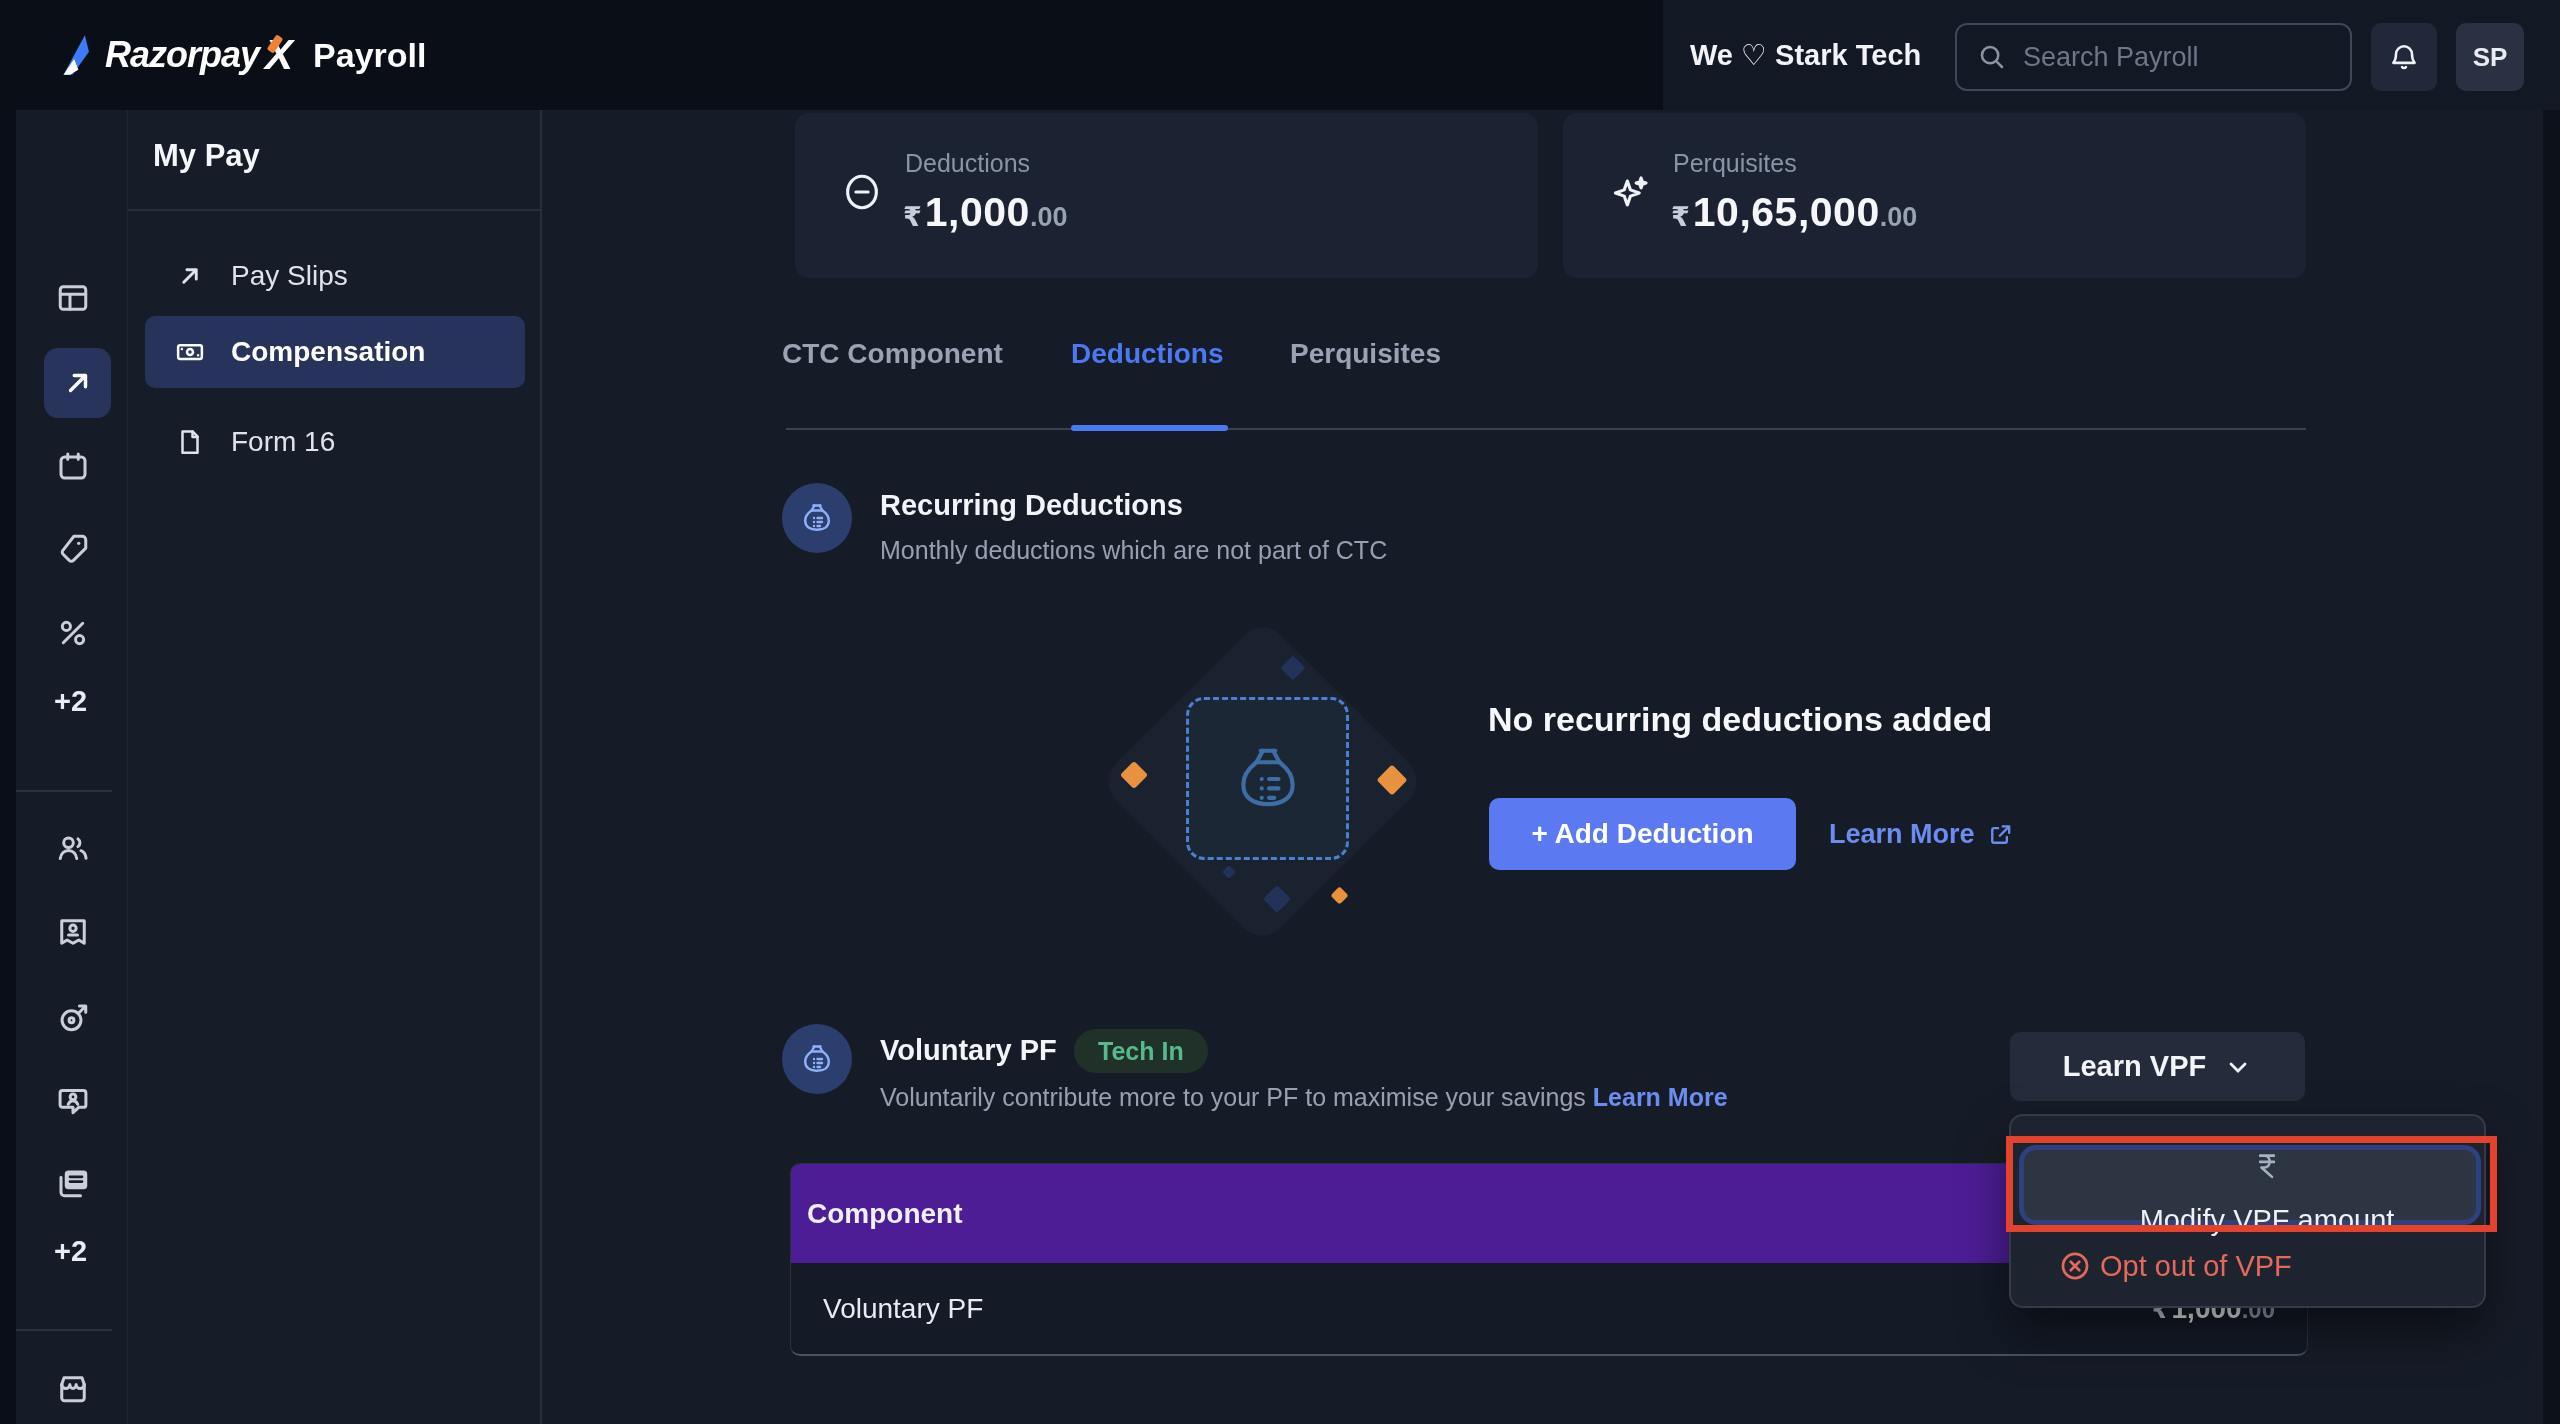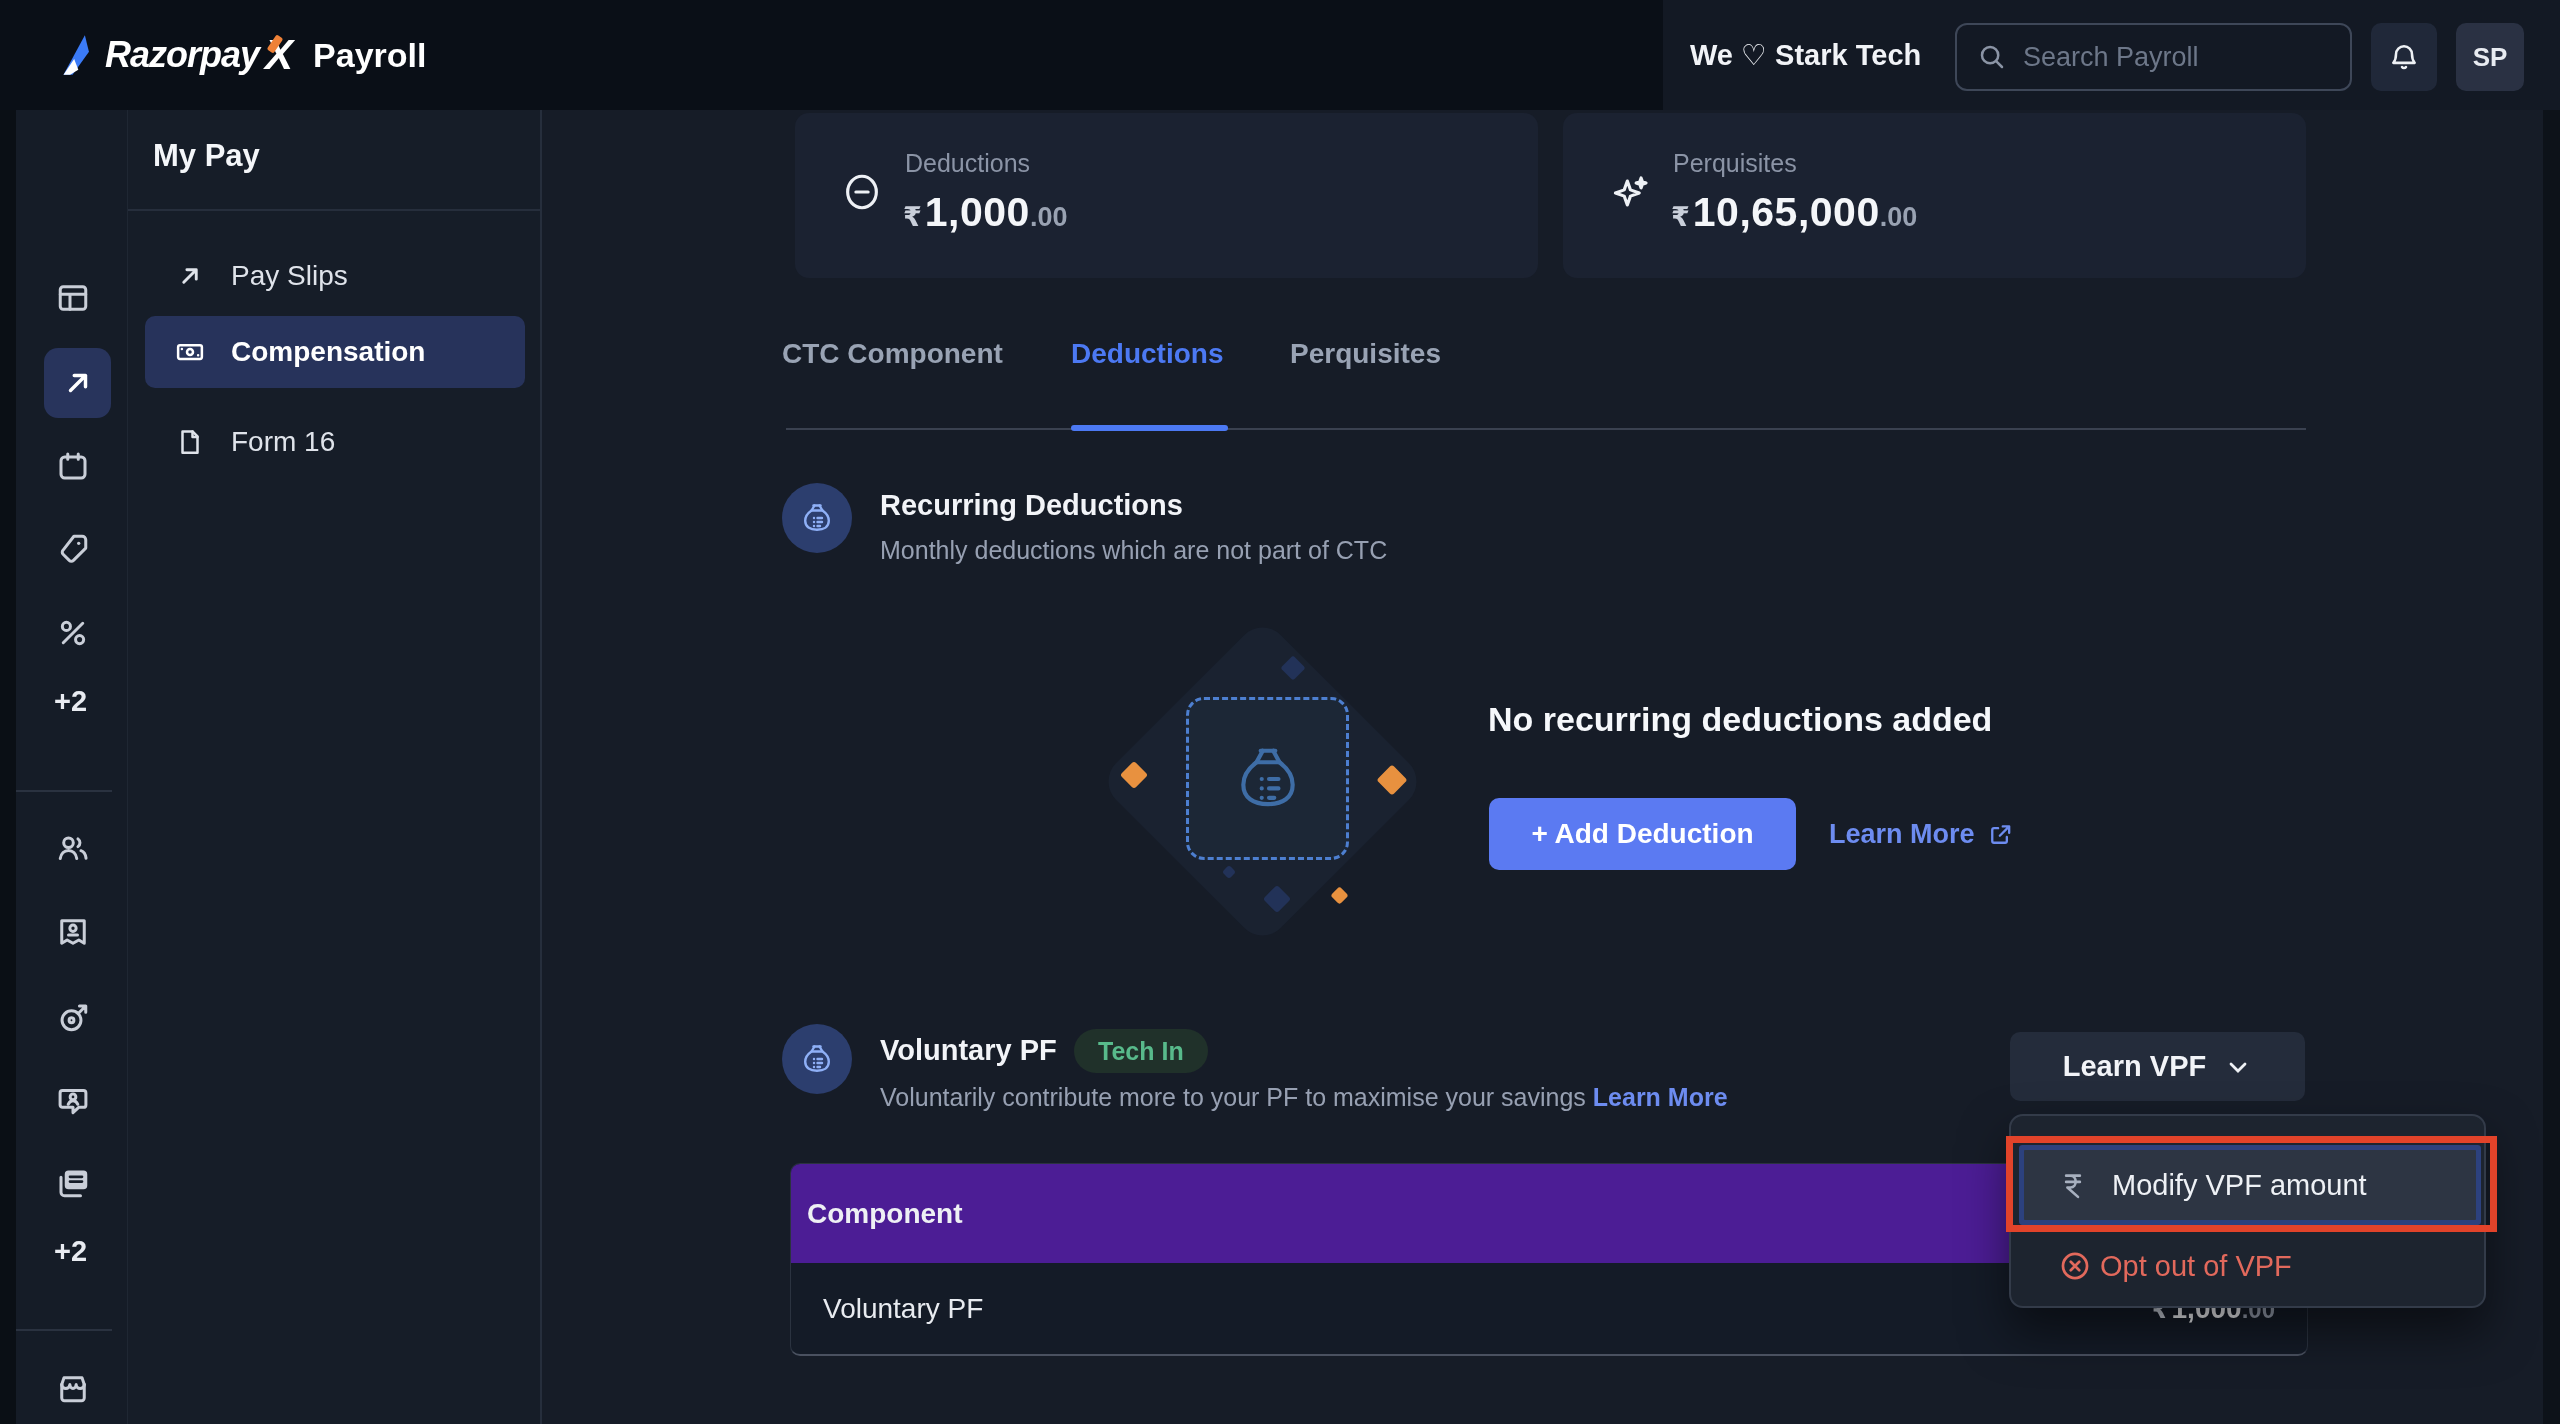--- a/index.html
+++ b/index.html
@@ -76,21 +76,21 @@
   .vpf-table { position:absolute; left:790px; top:1163px; width:1518px; height:193px; border:1px solid #2b3340; border-bottom:2px solid #4a5160; border-radius:10px; background:#141b27; z-index:1; }
   .t-head { height:99px; background:#4c1d95; border-radius:9px 9px 0 0; display:flex; align-items:center; padding:0 16px; font-size:28px; font-weight:700; color:#eef0f4; }
   .t-row { height:92px; display:flex; align-items:center; justify-content:space-between; padding:0 32px; font-size:28px; color:#e8ebf0; }
   .t-amount { display:flex; align-items:baseline; color:#f0f2f6; font-weight:600; }
   .t-amount .cur { font-size:24px; }
   .t-amount .whole { font-size:28px; font-weight:700; letter-spacing:0; }
   .t-amount .dec { font-size:24px; }
 
   
   .dropdown { position:absolute; left:2009px; top:1114px; width:477px; height:194px; background:#1d242f; border:2px solid #333b49; border-radius:14px; box-shadow:0 24px 48px rgba(0,0,0,.5); z-index:5; }
-  .menu-item1 { position:absolute; left:13px; top:34px; width:452px; height:70px; background:#2d3543; border-radius:1px; box-shadow:0 0 0 5px #2c417e; display:flex; align-items:center; gap:24px; padding-left:34px; font-size:29px; color:#eef1f5; }
+  .menu-item1 { position:absolute; left:13px; top:34px; width:452px; height:70px; background:#2d3543; border-radius:12px; box-shadow:0 0 0 5px #2c417e; display:flex; align-items:center; gap:24px; padding-left:34px; font-size:29px; color:#eef1f5;flex-direction:column; }
   .menu-item2 { position:absolute; left:13px; top:124px; width:452px; height:52px; display:flex; align-items:center; gap:8px; padding-left:34px; font-size:29px; color:#e2695c; }
   .annotation { position:absolute; left:2006px; top:1136px; width:491px; height:96px; border:7px solid #e2432a; z-index:6; pointer-events:none; }
 
   svg { display:block; }
 </style>
 </head>
 <body>
 
 <div class="screen">
 

